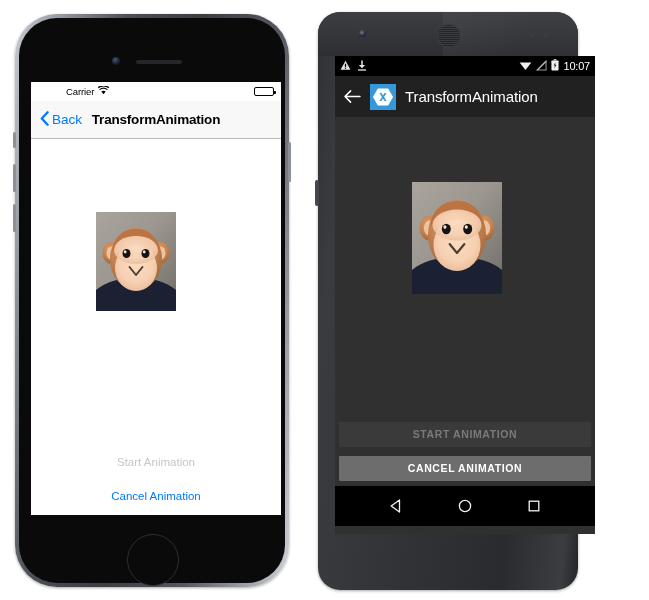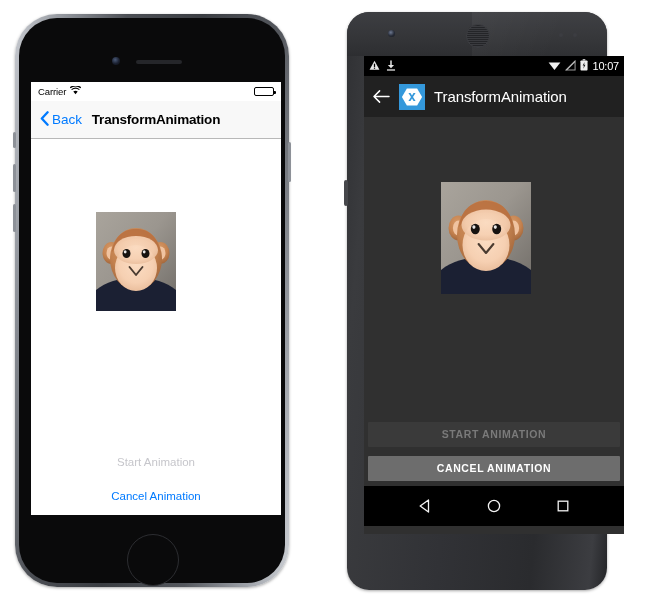--- a/index.html
+++ b/index.html
@@ -114,21 +114,21 @@
   .ios-status {
     height: 19px;
     display: flex;
     align-items: center;
     padding: 0 7px;
     font-size: 9.5px;
     color: #000;
     background: #fff;
     position: relative;
   }
-  .ios-status-left { display: flex; align-items: flex-end; gap: 4px; }
+  .ios-status-left { display: flex; align-items: flex-end; gap: 4px; margin-left: 28px; }
   .ios-carrier { font-size: 9.5px; letter-spacing: -0.1px; }
   .ios-status-center {
     position: absolute;
     left: 0; right: 0;
     text-align: center;
     font-size: 9.5px;
     font-weight: bold;
     letter-spacing: -0.2px;
     pointer-events: none;
   }
@@ -224,21 +224,21 @@
     padding: 0;
     cursor: pointer;
   }
   .ios-btn.disabled { color: #c6c6cb; cursor: default; }
   .ios-btn.enabled { color: #007aff; }
   .ios-btn-gap { height: 22px; }
 
   
   .android {
     position: absolute;
-    left: 347px;
+    left: 318px;
     top: 12px;
     width: 260px;
     height: 578px;
     border-radius: 22px;
     background: linear-gradient(95deg, #2f3033 0%, #3a3b3e 10%, #313236 45%, #2a2b2e 75%, #3c3d41 94%, #232427 100%);
     box-shadow: 0 1px 3px rgba(0,0,0,0.35);
   }
   .android-top {
     position: absolute;
     left: 0; right: 0; top: 0;

